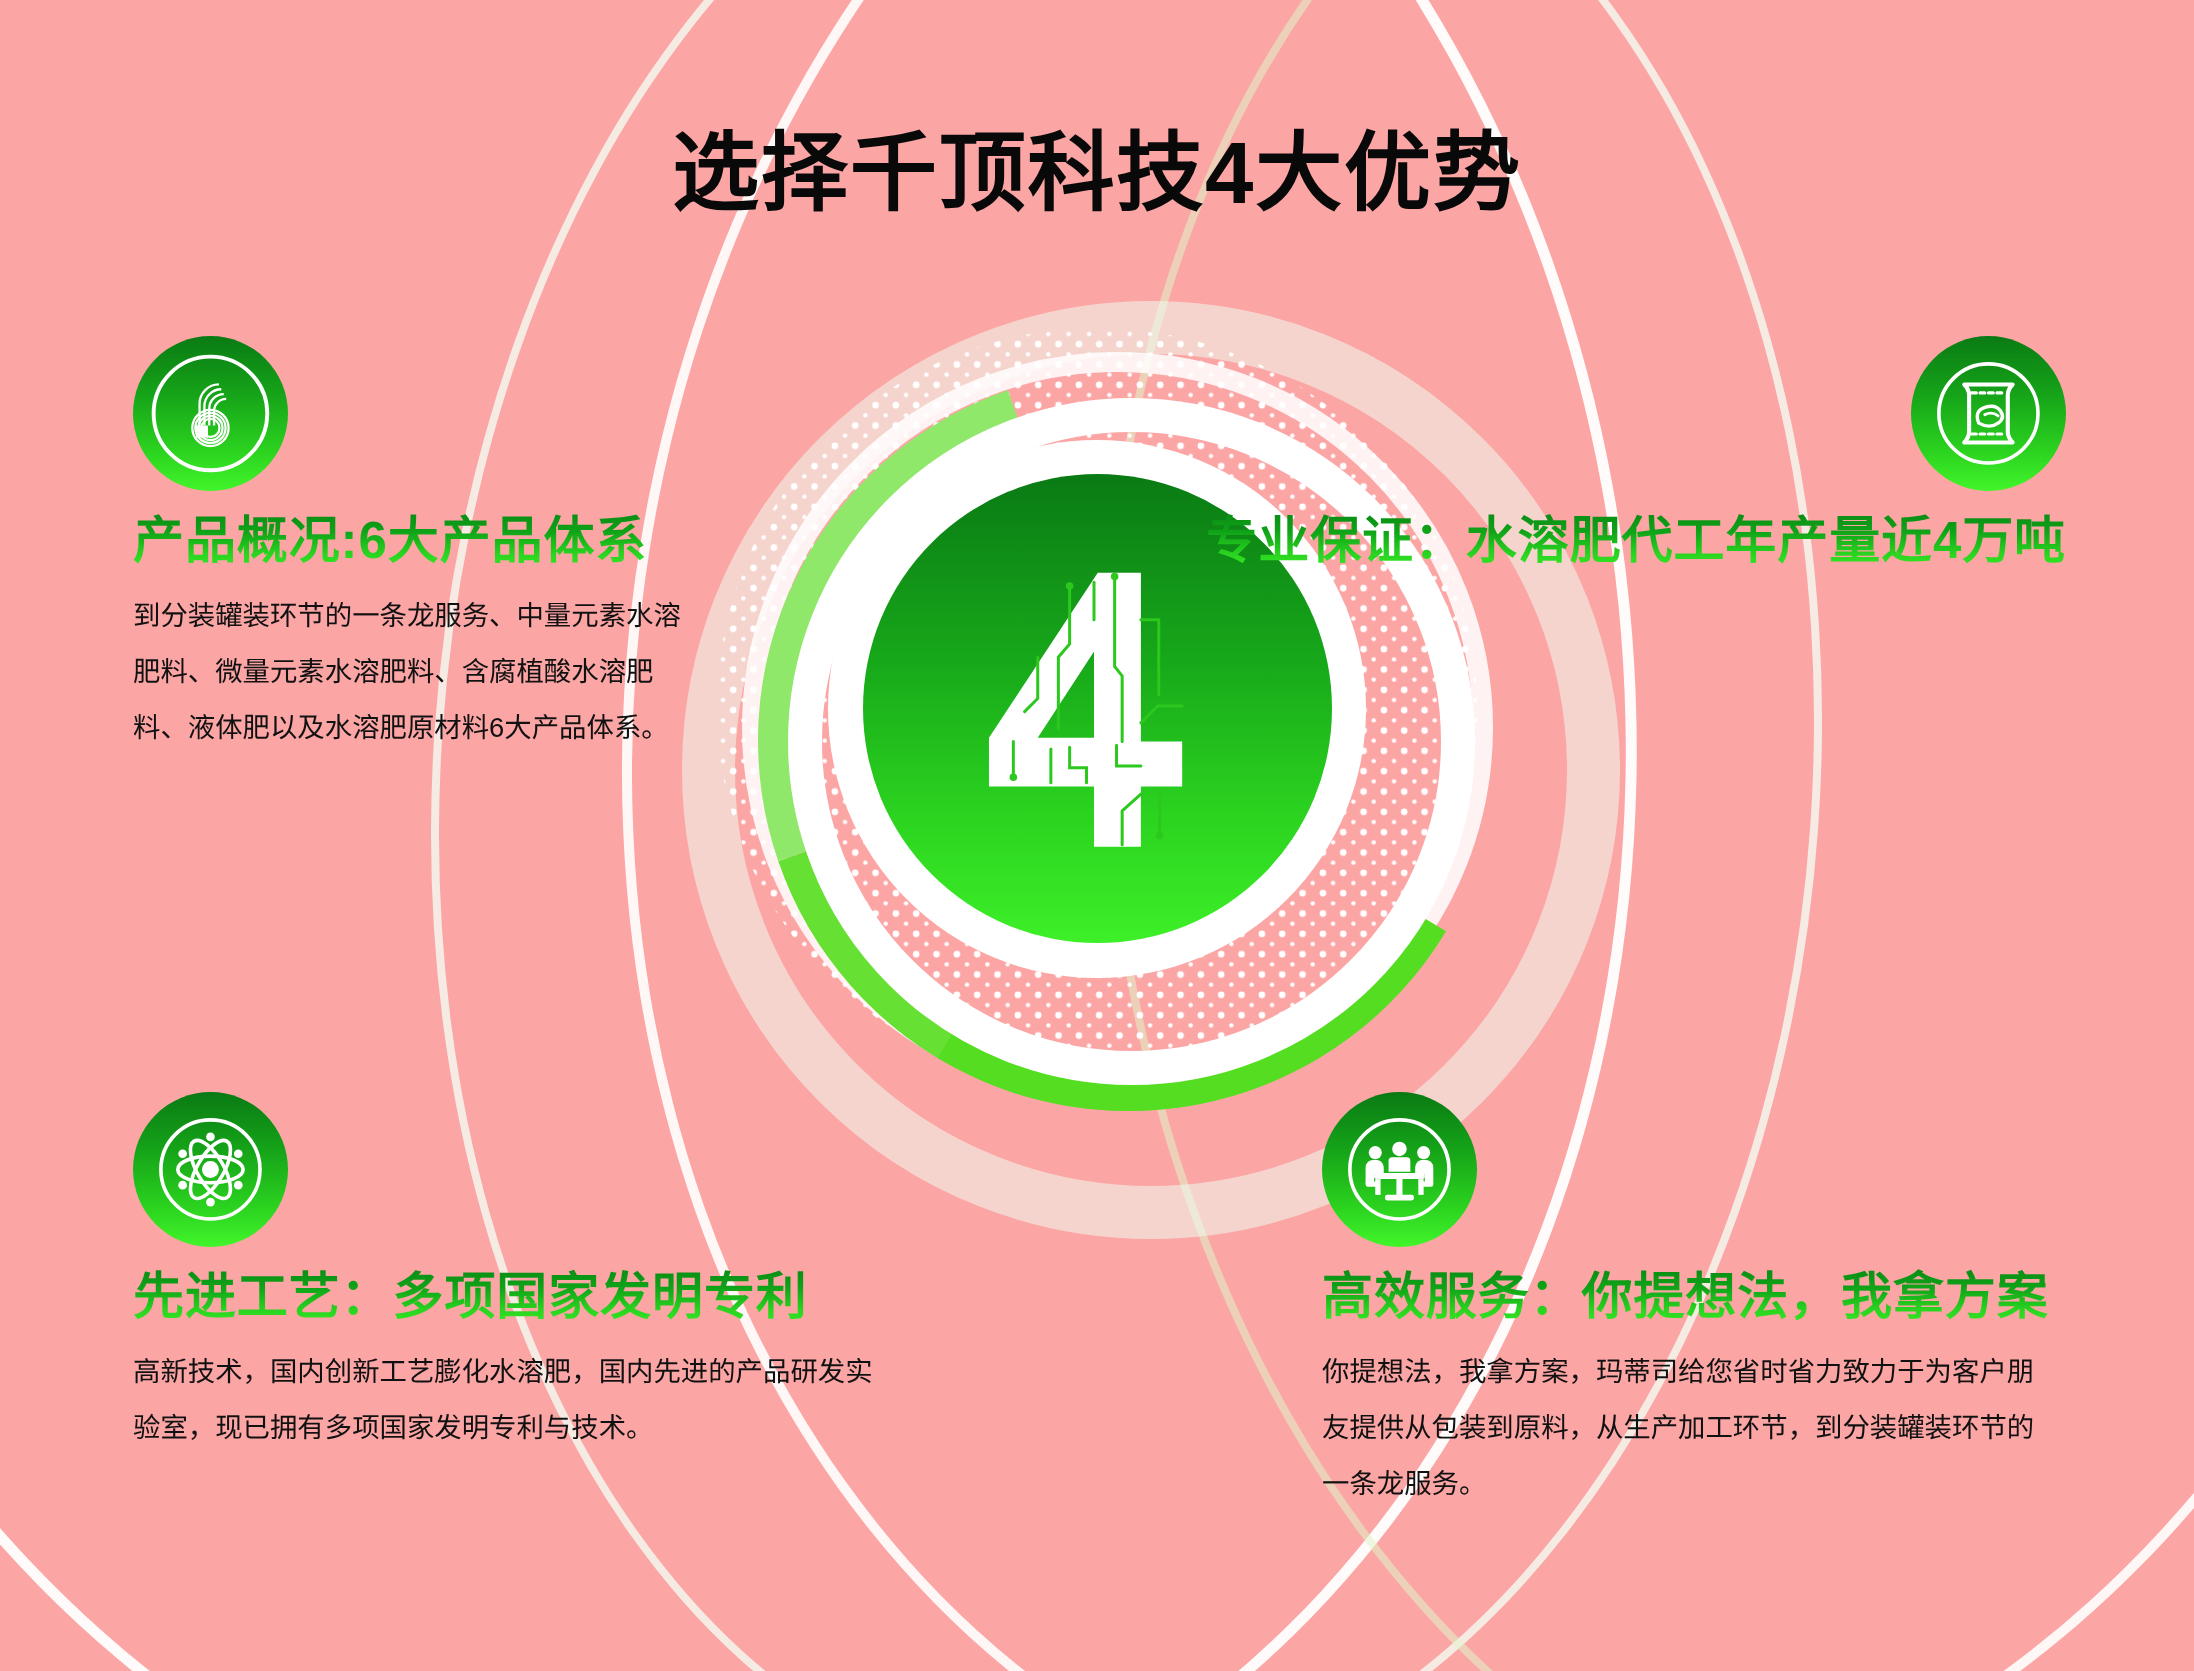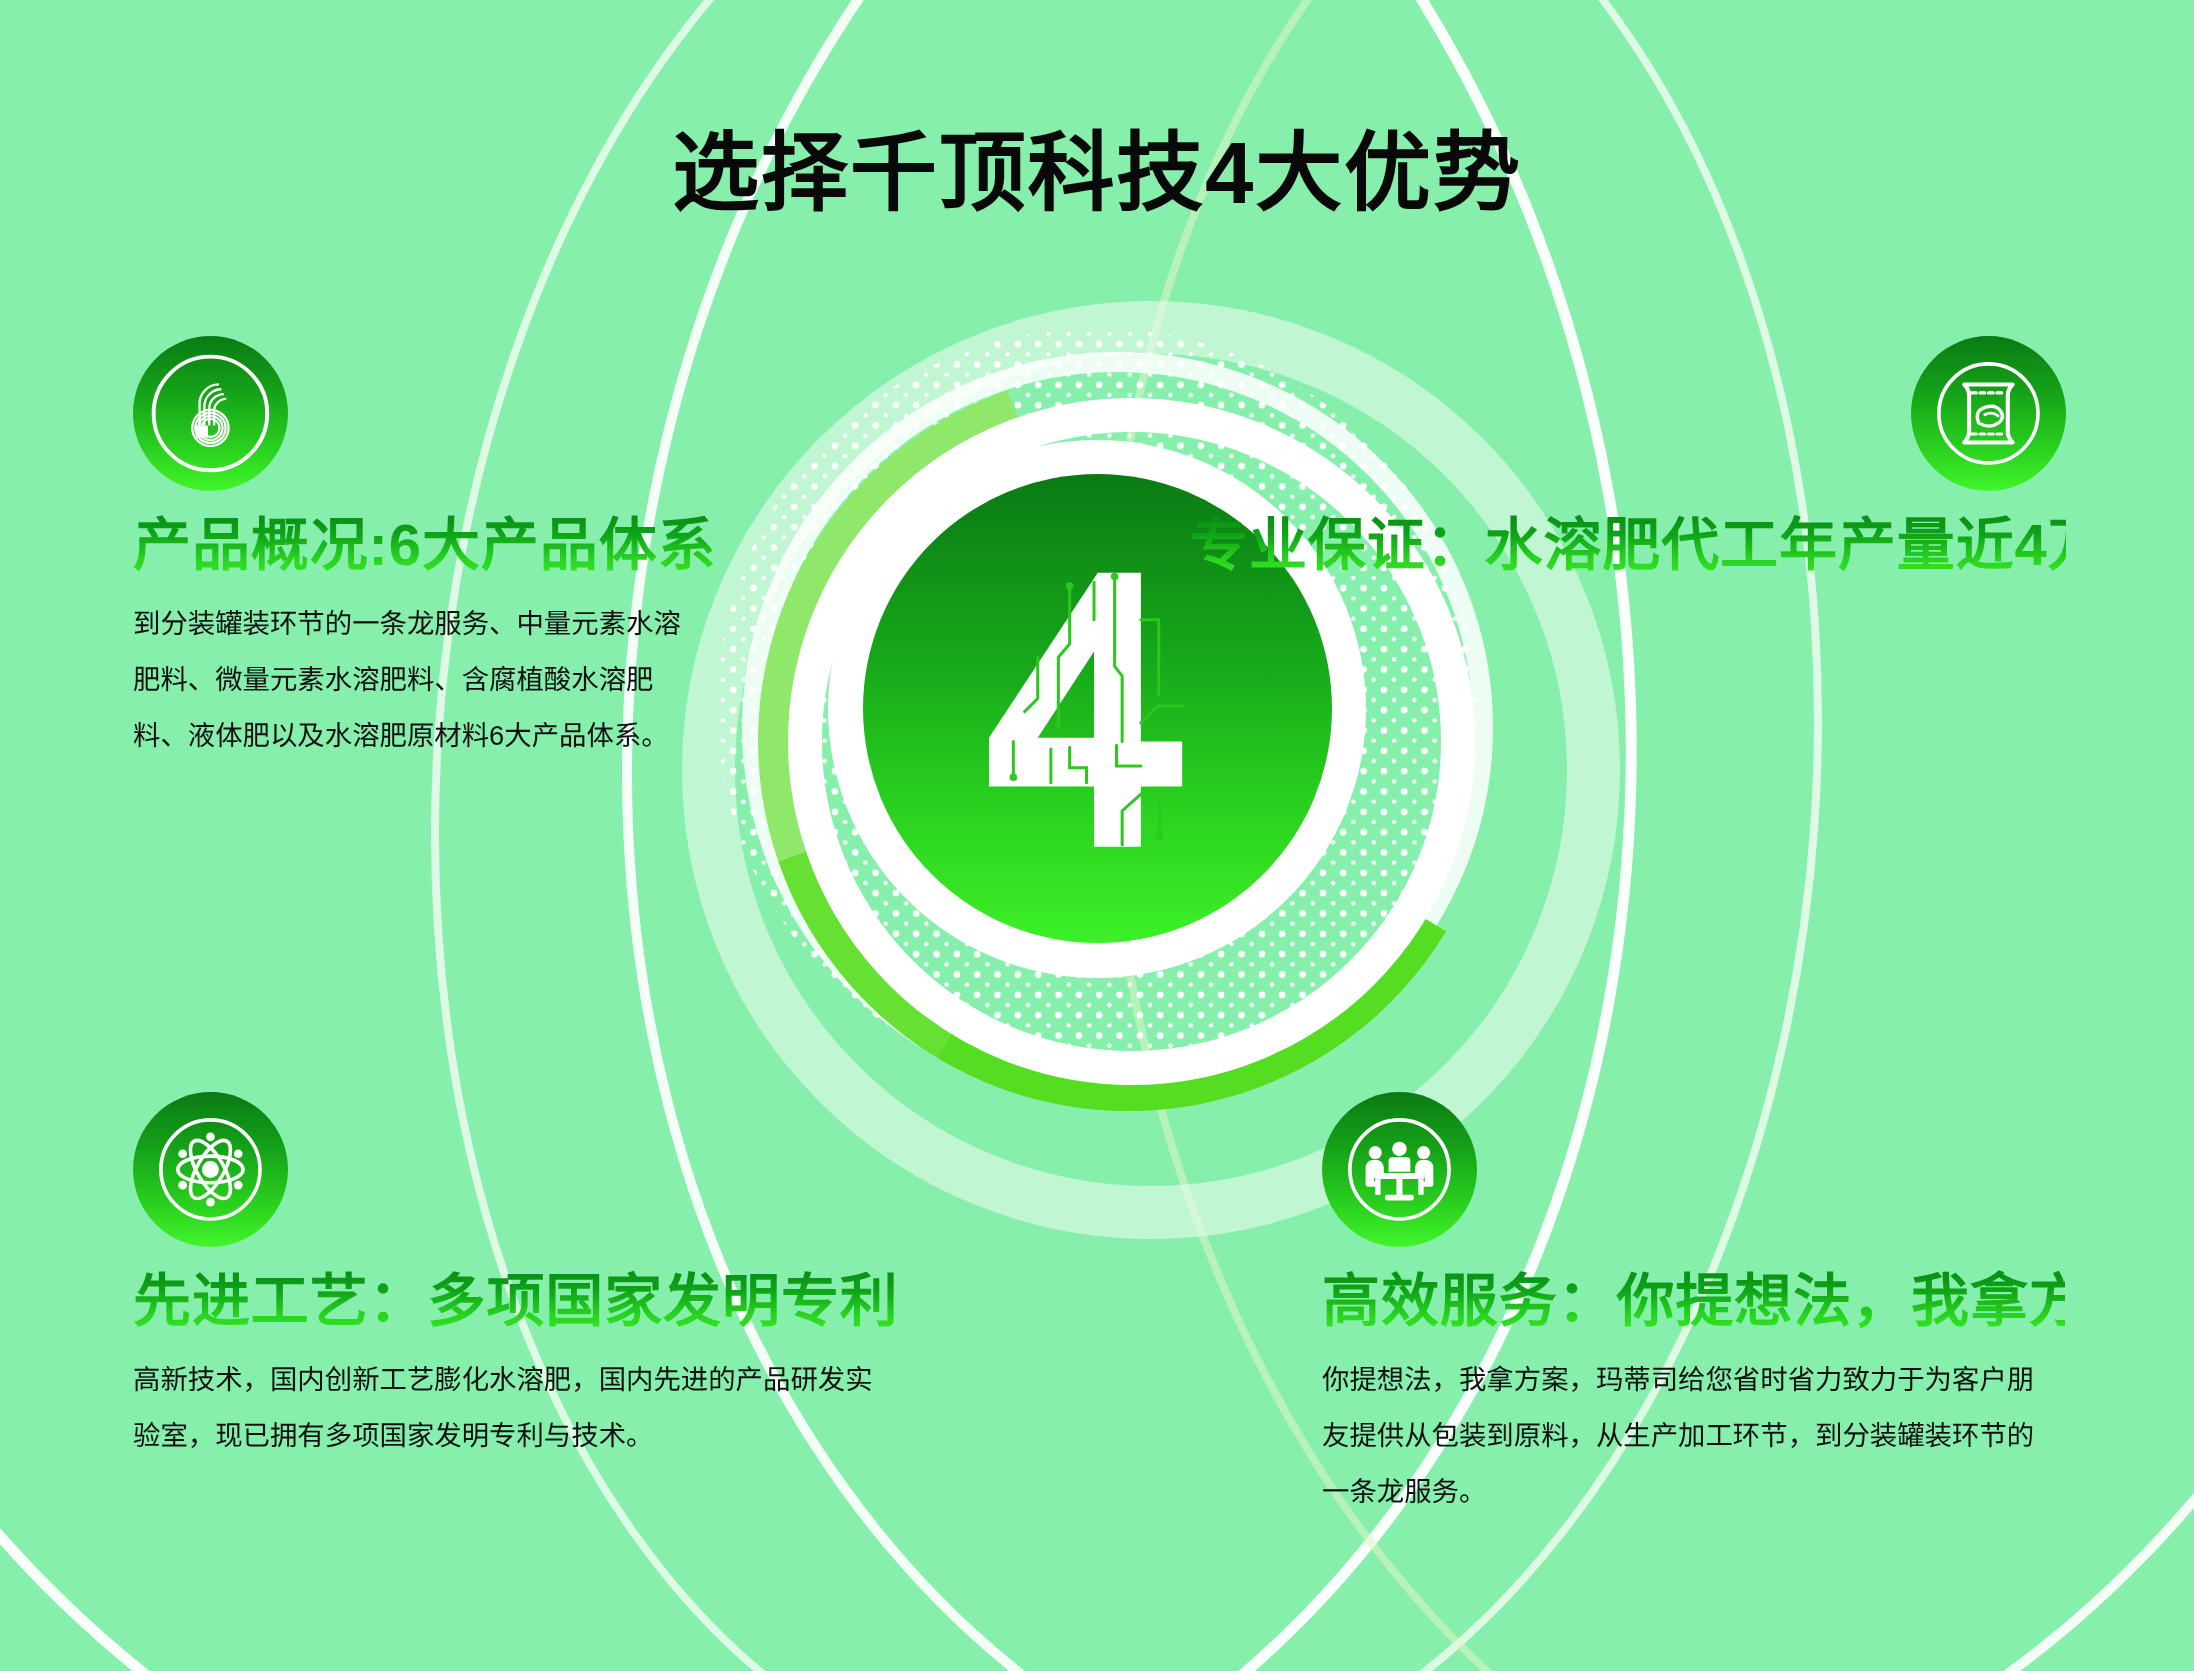--- a/index.html
+++ b/index.html
@@ -11,21 +11,21 @@
   body {
     font-family: "Liberation Sans", "DejaVu Sans", sans-serif;
   }
 
   
   #stage {
     position: relative;
     width: 2194px;
     height: 1672px;
     overflow: hidden;
-    background: #86efac;
+    background: #fca5a5;
     transform-origin: 0 0;
   }
 
   
   .bg-layer {
     position: absolute;
     inset: 0;
     pointer-events: none;
   }
 
@@ -188,21 +188,21 @@
     display: flex;
     align-items: center;
     justify-content: center;
     box-sizing: border-box;
   }
   .icon-badge svg { width: 78%; height: 78%; display: block; }
 
   
   .card-head {
     margin-top: 19.5px;
-    font-size: 58px;
+    font-size: 51px;
     font-weight: bold;
     letter-spacing: 0.9px;
     line-height: 1.18;
     white-space: nowrap;
     background-image: linear-gradient(180deg, #0a8a14 0%, #0fa318 34%, #2ad420 72%, #37ec25 100%);
     -webkit-background-clip: text;
     background-clip: text;
     color: transparent;
     -webkit-text-fill-color: transparent;
   }

